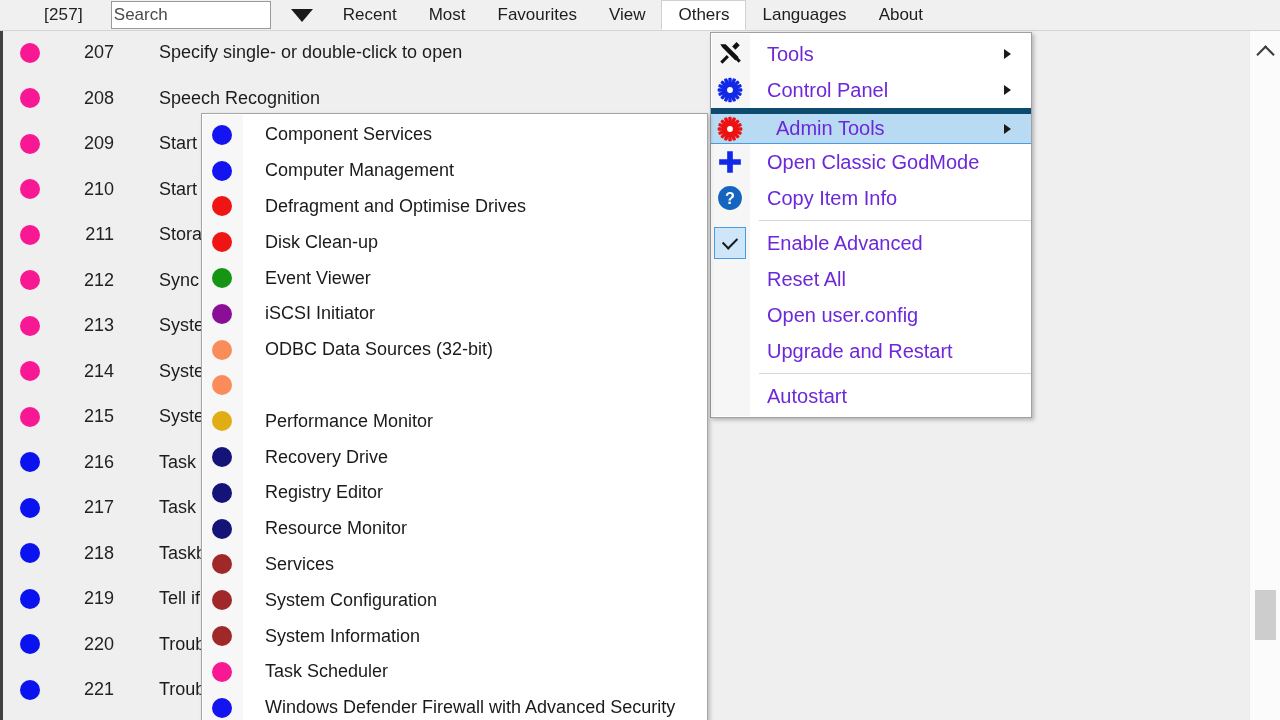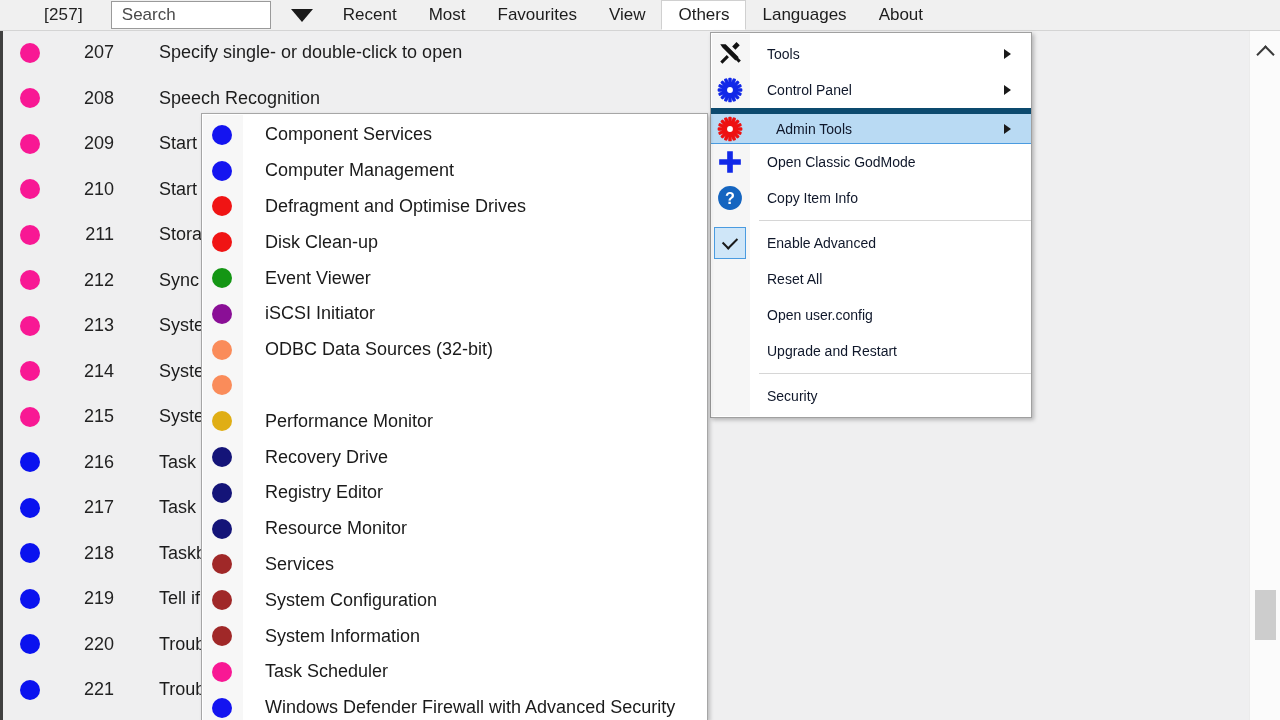--- a/index.html
+++ b/index.html
@@ -28,21 +28,21 @@
     font-size: 17px; color: #222;
     letter-spacing: .2px;
   }
   .search-box {
     margin-left: 28px;
     width: 160px; height: 28px;
     background: #ffffff;
     border: 1px solid #9a9a9a;
     box-sizing: border-box;
     display: flex; align-items: center;
-    padding: 0 8px;
+    padding: 0 0;
   }
   .search-box input {
     border: 0; outline: 0; width: 100%;
     font-family: "Liberation Sans", sans-serif;
     font-size: 17px; color: #3a3a3a;
     background: transparent;
   }
   .search-box input::placeholder { color:#4a4a4a; opacity:1; }
   .caret-down {
     margin-left: 20px;
@@ -164,22 +164,22 @@
     gap: 9px;
   }
   .mi-icon {
     width: 38px; min-width: 38px;
     height: 36px;
     display: flex; align-items: center; justify-content: center;
     font-size: 0;
   }
   .mi-label {
     margin-left: 18px;
-    font-size: 14px;
-    color: #0f172a;
+    font-size: 20px;
+    color: #6d28d9;
     white-space: nowrap;
   }
   .mi-arrow {
     position: absolute; right: 20px; top: 50%;
     margin-top: -5px;
     width: 0; height: 0;
     border-top: 5px solid transparent;
     border-bottom: 5px solid transparent;
     border-left: 7px solid #1a1a1a;
   }
@@ -448,21 +448,21 @@
           <span class="mi-icon"></span>
           <span class="mi-label">Open user.config</span>
         </div>
         <div class="mi">
           <span class="mi-icon"></span>
           <span class="mi-label">Upgrade and Restart</span>
         </div>
         <div class="mi-sep"></div>
         <div class="mi">
           <span class="mi-icon"></span>
-          <span class="mi-label">Security</span>
+          <span class="mi-label">Autostart</span>
         </div>
       </div>
   </div>
 
   <div class="submenu">
     <div class="sgutter"></div>
     <div id="submenu-items">
         <div class="smi">
           <span class="smi-icon">
             <span class="smi-dot" style="background: rgb(20, 20, 240);"></span>

